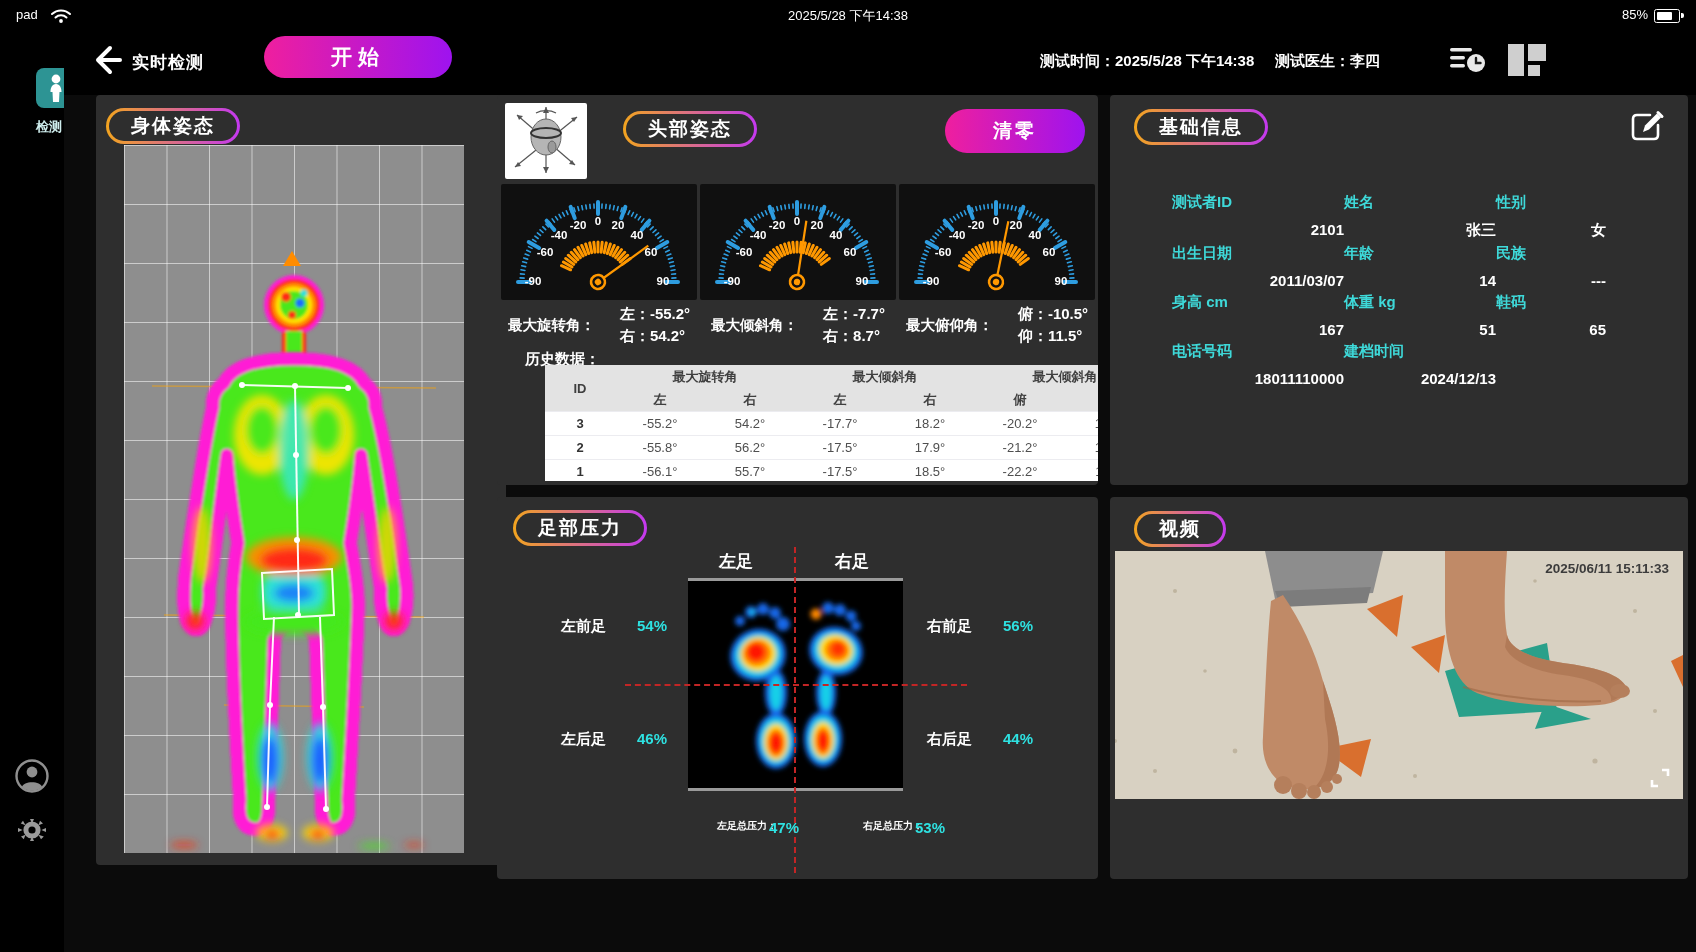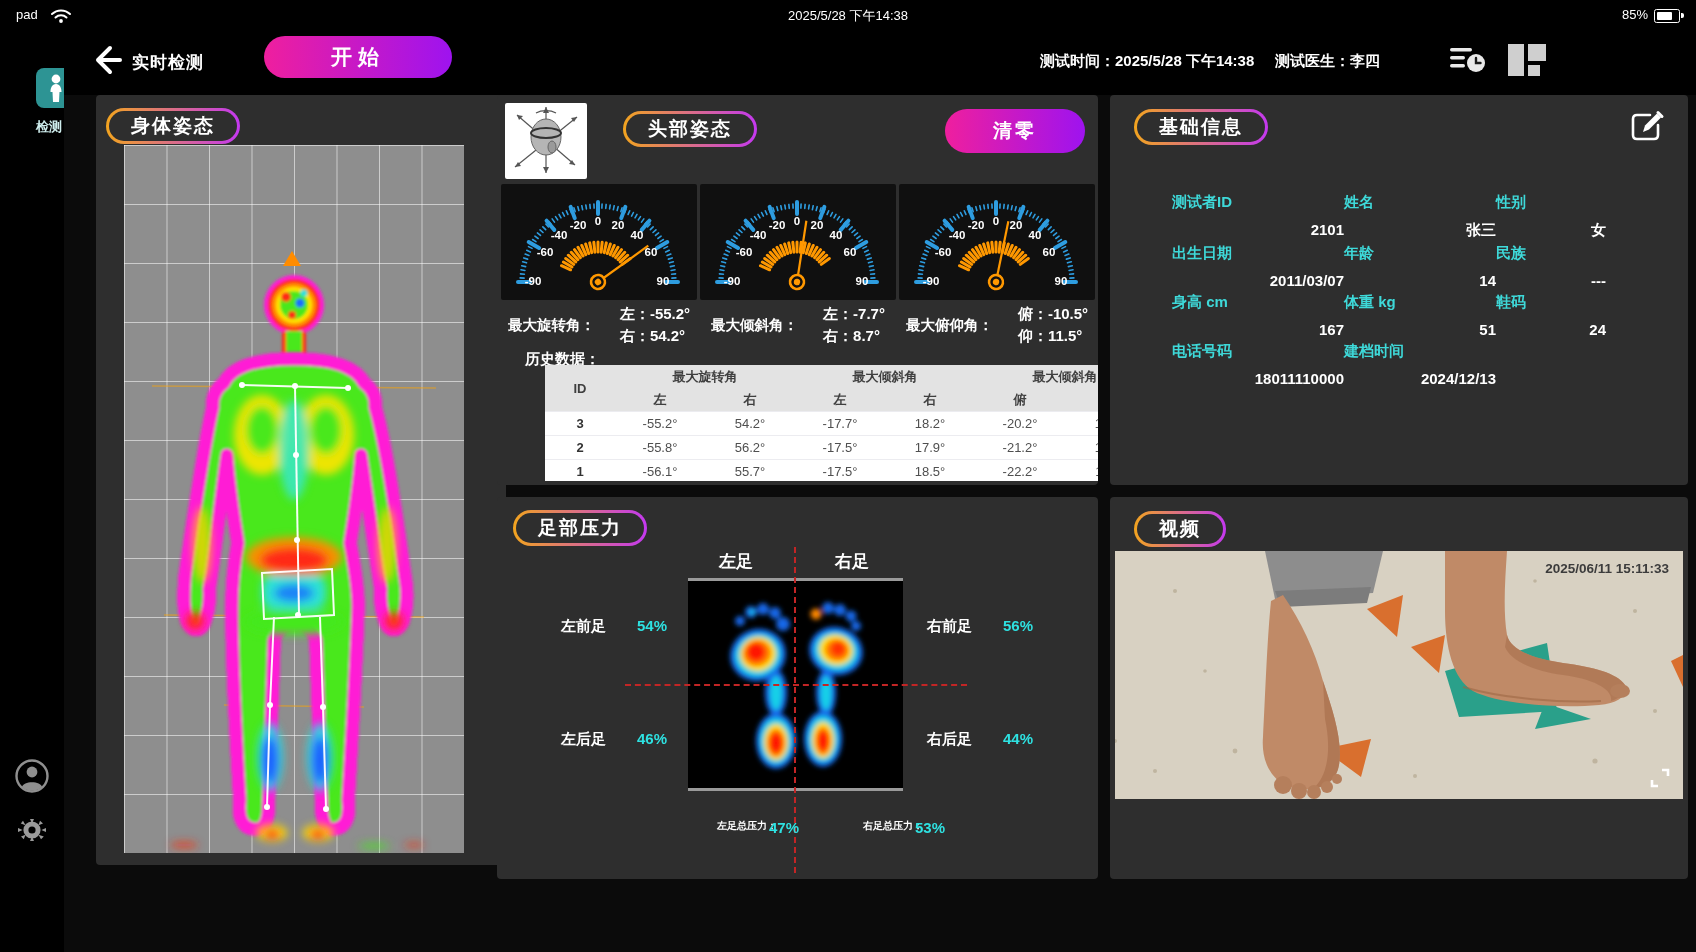--- a/index.html
+++ b/index.html
@@ -821,21 +821,21 @@
         <div class="field">
             <div class="f-label">身高 cm</div>
             <div class="f-value">167</div>
           </div>
         <div class="field">
             <div class="f-label">体重 kg</div>
             <div class="f-value">51</div>
           </div>
         <div class="field">
             <div class="f-label">鞋码</div>
-            <div class="f-value">24</div>
+            <div class="f-value">65</div>
           </div>
         <div class="field">
             <div class="f-label">电话号码</div>
             <div class="f-value">18011110000</div>
           </div>
         <div class="field">
             <div class="f-label">建档时间</div>
             <div class="f-value">2024/12/13</div>
           </div>
       </div>

